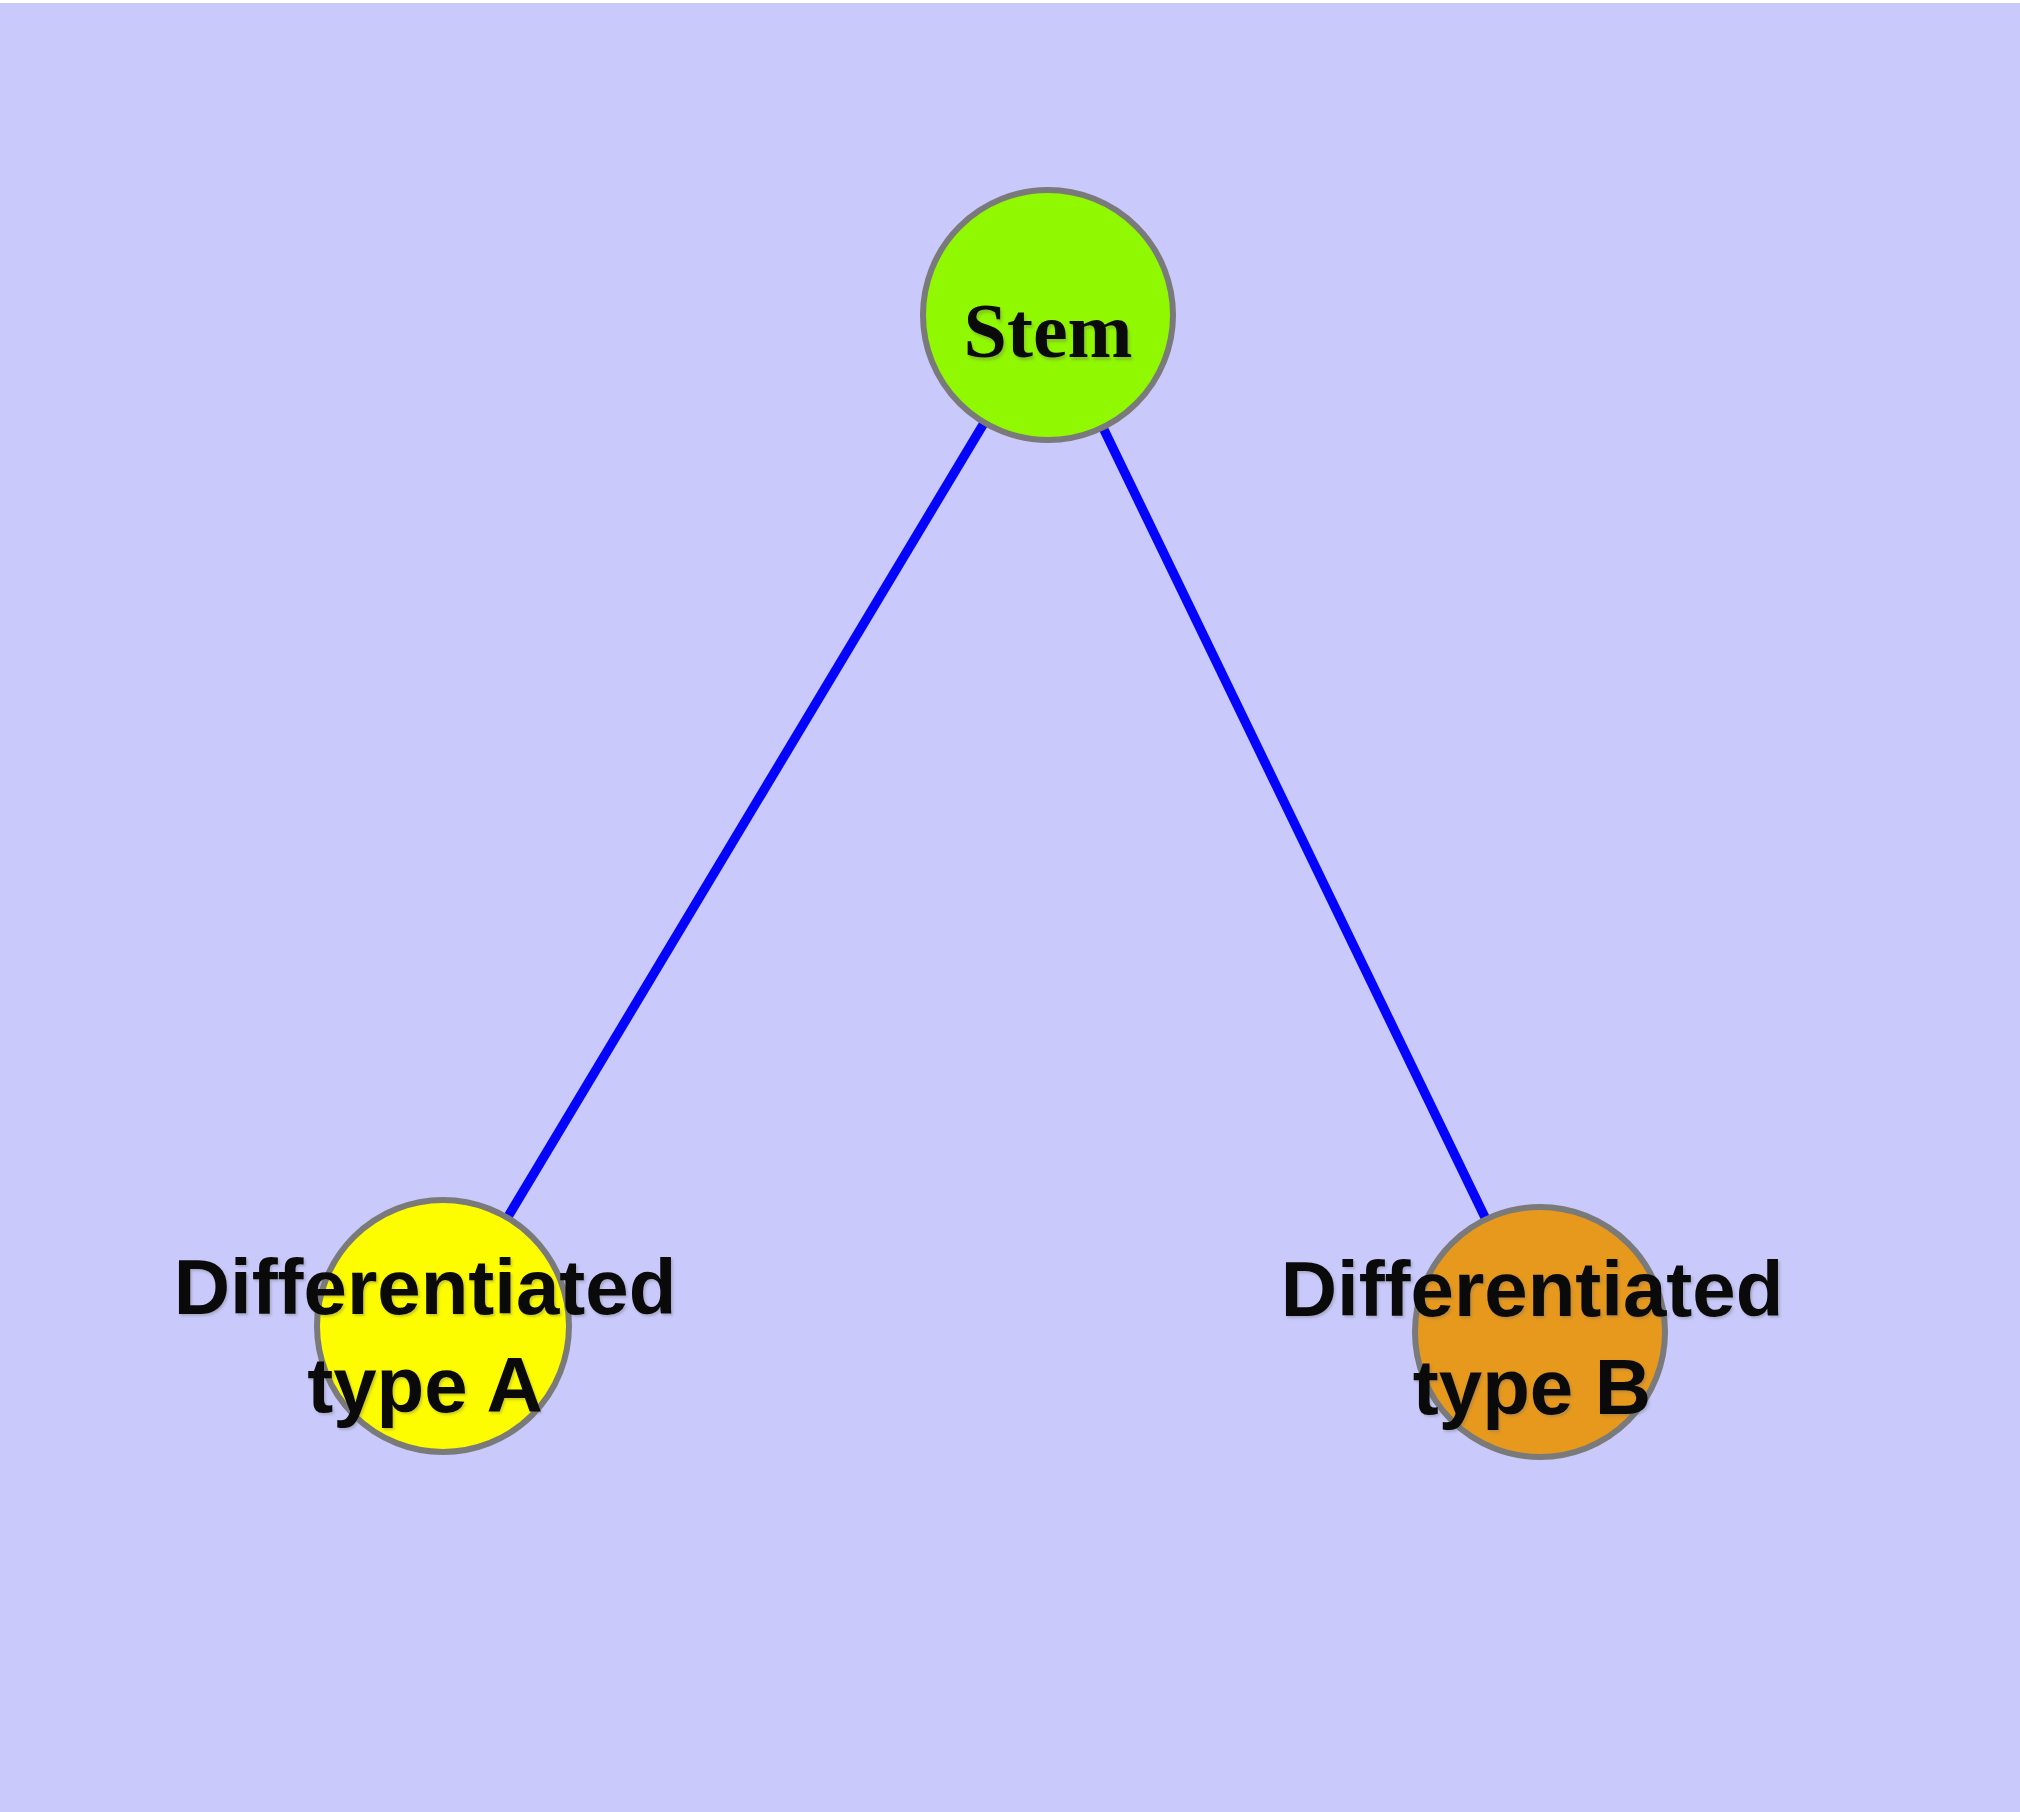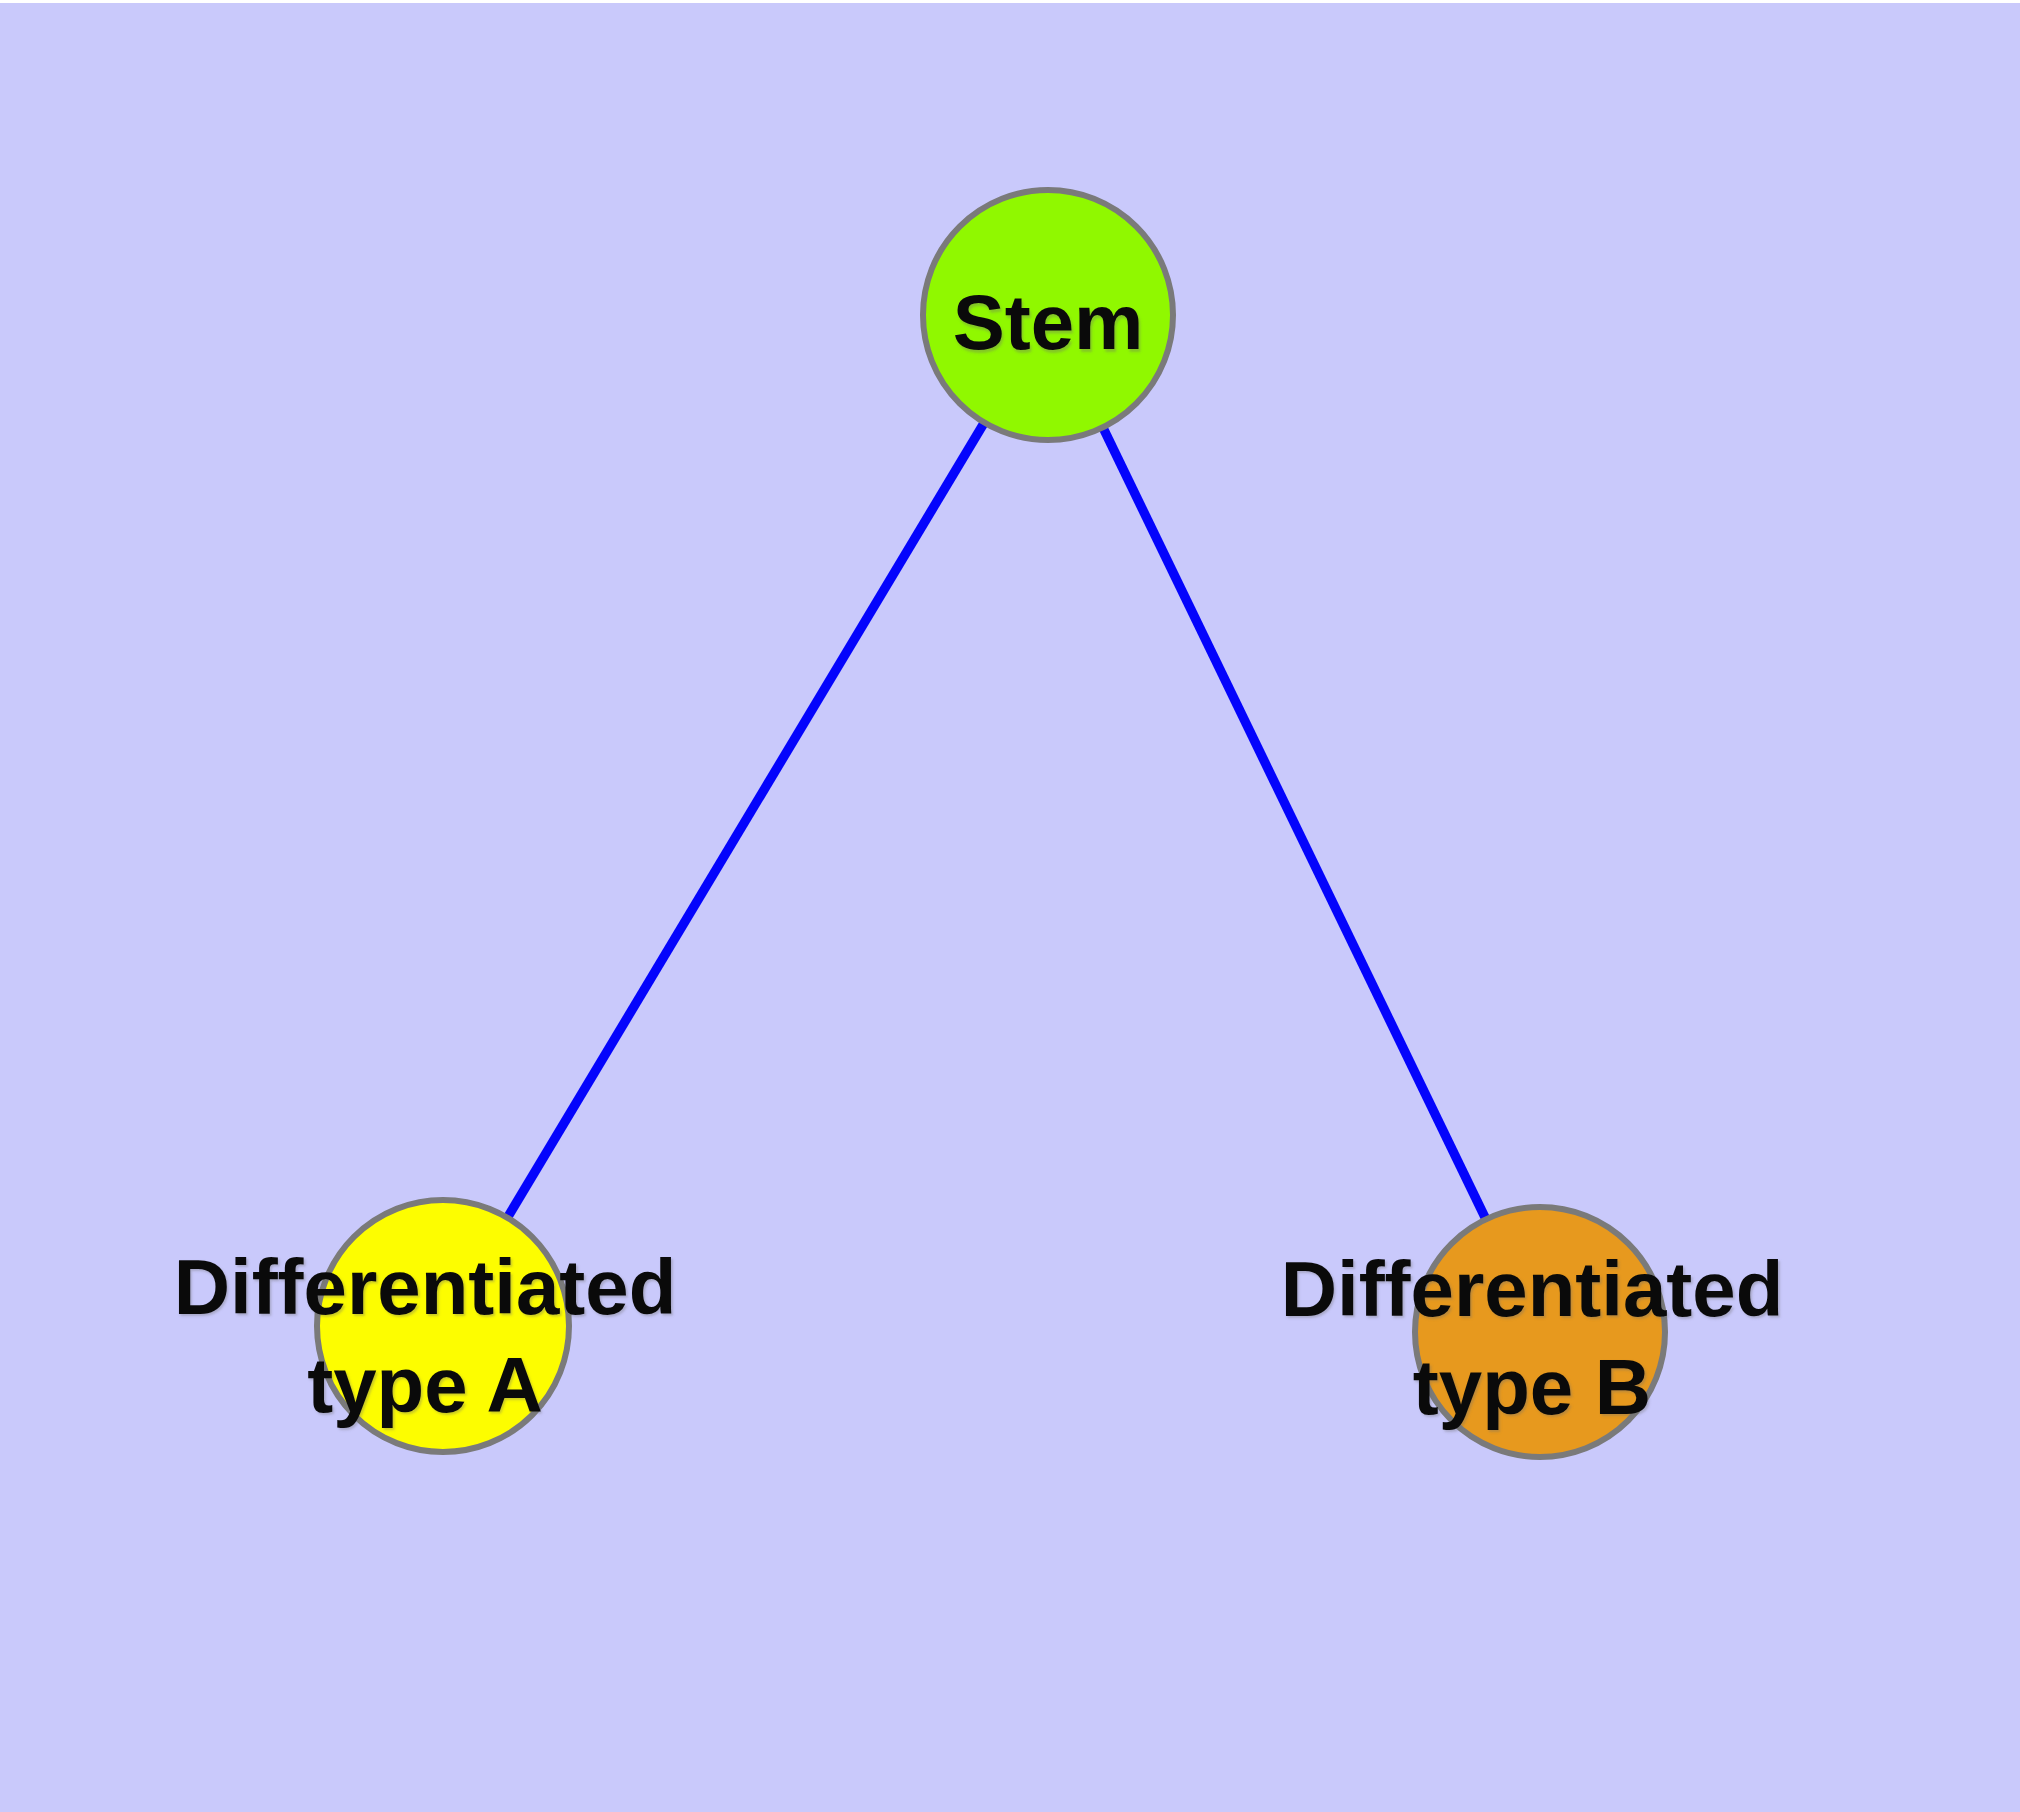--- a/index.html
+++ b/index.html
@@ -49,21 +49,21 @@
 <body>
 
 <div class="canvas" id="diagram-canvas" style="width: 2021px; height: 1812px; background: rgb(201, 201, 251);">
   <div class="top-strip" id="top-strip" style="background: rgb(255, 255, 255);"></div>
   <svg class="edges-layer" id="edges-layer" xmlns="http://www.w3.org/2000/svg" viewBox="0 0 2384 2138">
       <line x1="1237" y1="372" x2="522" y2="1564" stroke="#0404fc" stroke-width="11"></line>
       <line x1="1237" y1="372" x2="1817" y2="1571" stroke="#0404fc" stroke-width="11"></line>
     </svg>
   <div id="nodes-layer">
       <div class="node" style="left: 920px; top: 187px; width: 256px; height: 256px; background: rgb(144, 248, 0); border: 6px solid rgb(122, 122, 122);"></div>
-      <div class="node-label" style="left: 1048px; top: 323px; color: rgb(10, 10, 10); font-size: 78px;">Stem</div>
+      <div class="node-label" style="left: 1048px; top: 331px; color: rgb(10, 10, 10); font-size: 78px; font-family: Liberation Serif, serif;">Stem</div>
       <div class="node" style="left: 314px; top: 1197px; width: 258px; height: 258px; background: rgb(253, 253, 0); border: 6px solid rgb(122, 122, 122);"></div>
       <div class="node-label" style="left: 425px; top: 1336px; color: rgb(10, 10, 10); font-size: 78px;">Differentiated
 type A</div>
       <div class="node" style="left: 1412px; top: 1204px; width: 256px; height: 256px; background: rgb(231, 153, 30); border: 6px solid rgb(122, 122, 122);"></div>
       <div class="node-label" style="left: 1532px; top: 1338px; color: rgb(10, 10, 10); font-size: 78px;">Differentiated
 type B</div>
     </div>
 </div>
 
 

